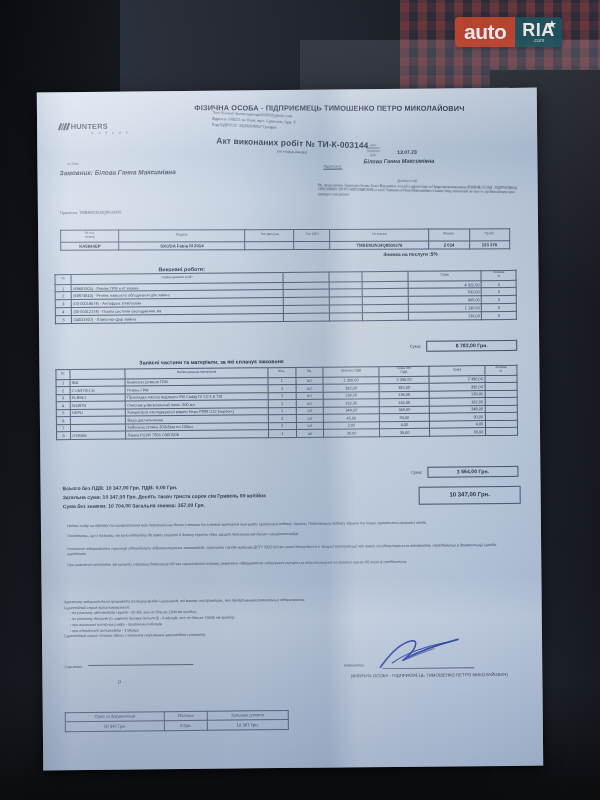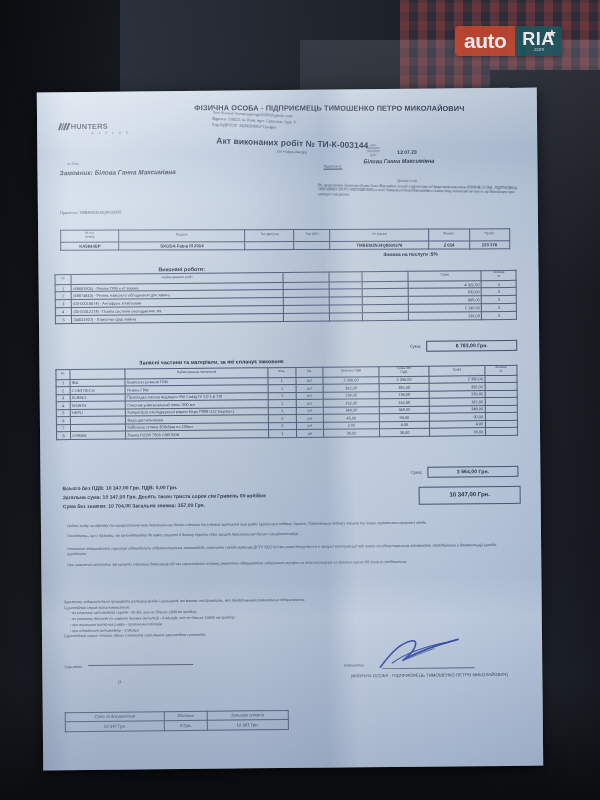--- a/index.html
+++ b/index.html
@@ -24,21 +24,21 @@
   #seat-left{position:absolute;left:0;top:0;width:120px;height:800px;
     background:linear-gradient(100deg,#0a0c10 0%,#16191f 55%,#272c35 100%);}
   #seat-bottom{position:absolute;left:0;bottom:0;width:600px;height:120px;
     background:linear-gradient(180deg,rgba(18,20,26,0) 0%,rgba(14,16,20,.92) 70%,#0a0c0f 100%);}
   #seat-right{position:absolute;right:0;top:70px;width:110px;height:730px;
     background:linear-gradient(260deg,#0c0e12 0%,#1b1f26 60%,#30353f 100%);}
   #fabric-sheen{position:absolute;left:300px;top:40px;width:300px;height:760px;
     background:linear-gradient(200deg,rgba(200,210,225,.18) 0%,rgba(150,160,180,.05) 30%,rgba(0,0,0,0) 60%);}
 
   
-  #watermark{position:absolute;left:455px;top:26px;display:flex;align-items:stretch;
+  #watermark{position:absolute;left:455px;top:17px;display:flex;align-items:stretch;
     height:30px;border-radius:4px;overflow:hidden;opacity:.88;
     box-shadow:0 1px 4px rgba(0,0,0,.4);}
   #wm-auto{background:#c4472f;color:#fff;font-size:21px;font-weight:bold;
     padding:0 9px;display:flex;align-items:center;letter-spacing:-.5px;}
   #wm-ria{background:#1d5560;color:#fff;padding:0 7px;position:relative;
     display:flex;flex-direction:column;justify-content:center;align-items:center;}
   #wm-ria .ria-txt{font-size:18px;font-weight:bold;letter-spacing:.5px;line-height:16px;}
   #wm-ria .ria-dom{font-size:4.5px;letter-spacing:.5px;opacity:.9;}
   #wm-star{position:absolute;right:5px;top:1px;font-size:11px;color:#fff;}
 

